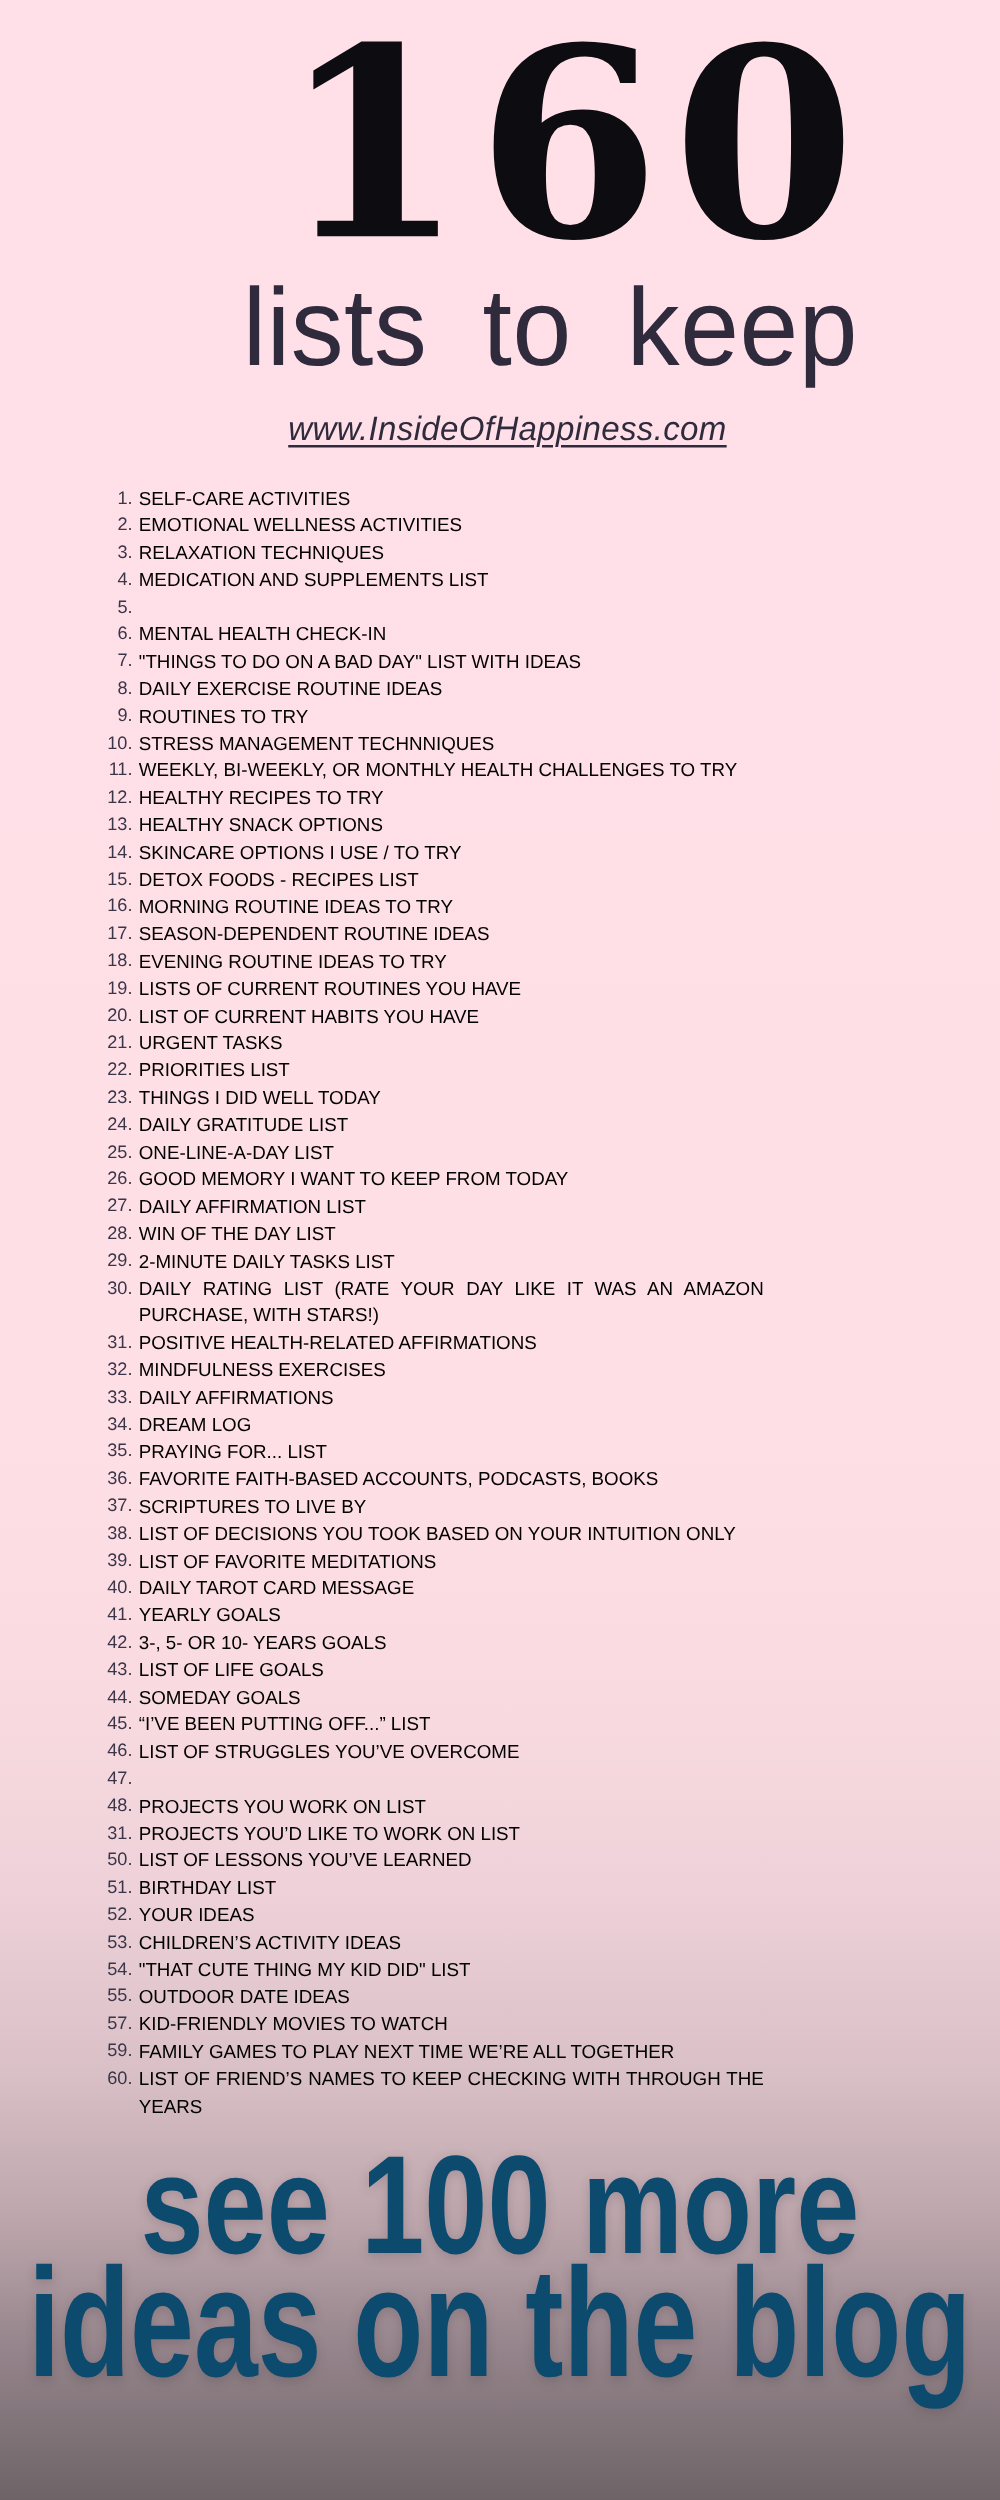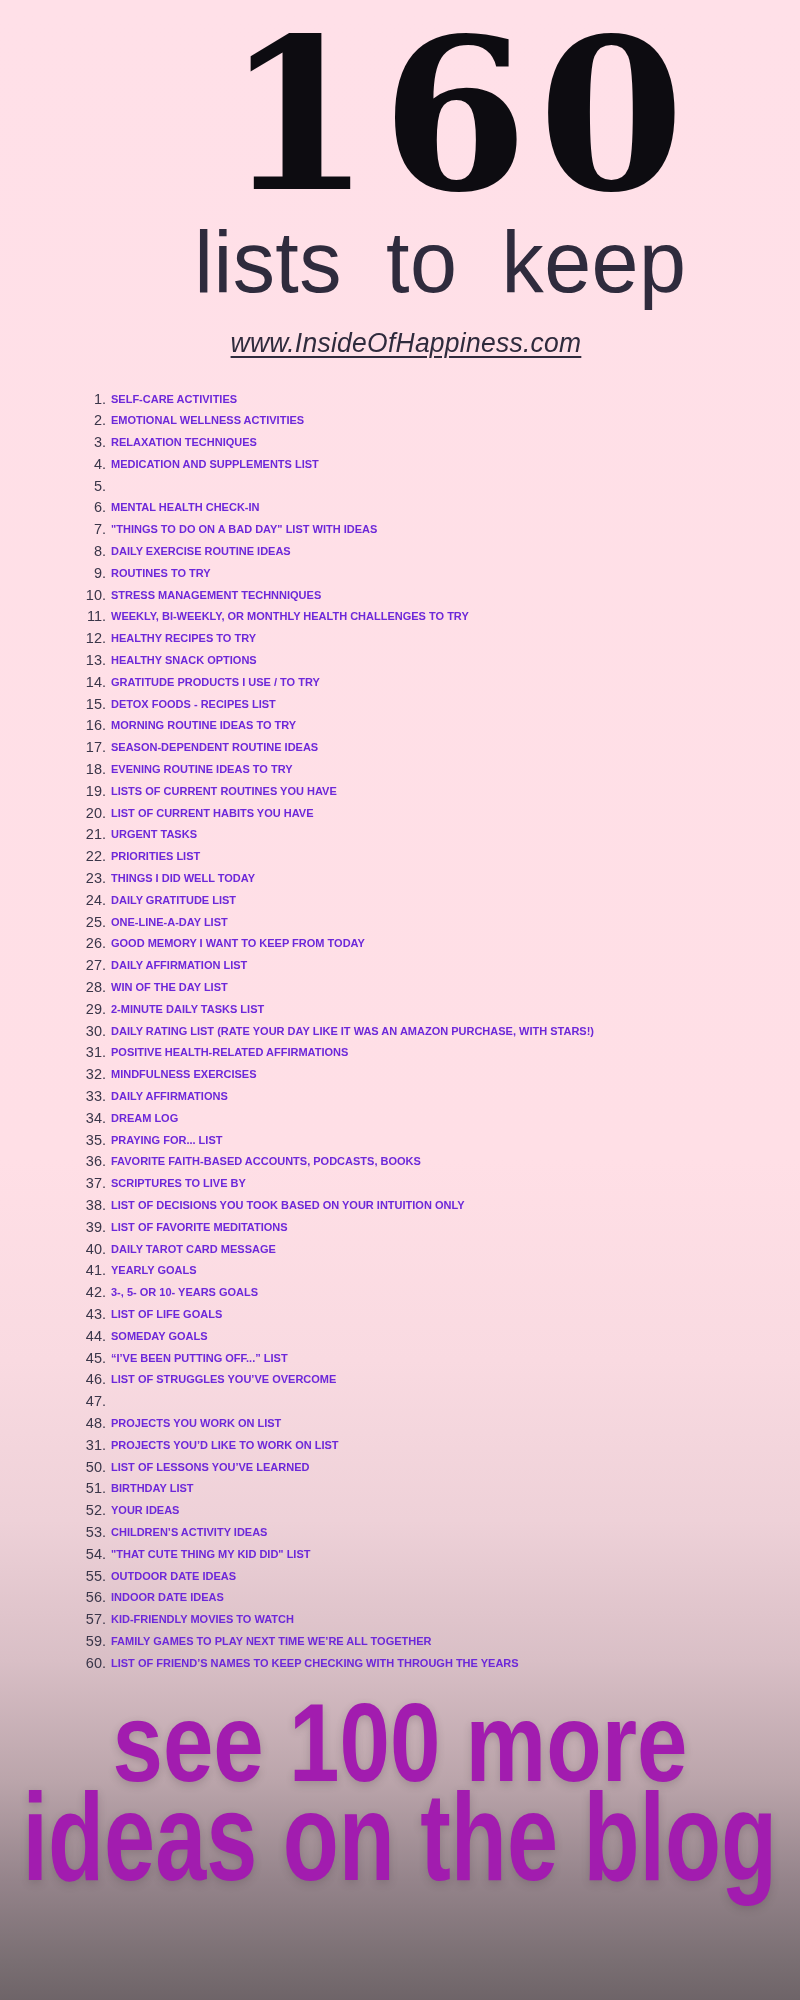--- a/index.html
+++ b/index.html
@@ -73,28 +73,28 @@
   ol.lists .num {
     flex: 0 0 34px;
     text-align: right;
     padding-right: 5px;
     font-weight: 400;
     font-size: 14.5px;
     color: #3a3649;
   }
   ol.lists .txt {
     width: 500px;
-    font-weight: 700;
-    font-size: 11px;
-    color: #6d28d9;
+    font-weight: 400;
+    font-size: 15px;
+    color: #000000;
     text-align: justify;
   }
 
   
-  .footer { margin-top: 22px; color: #a21caf; }
+  .footer { margin-top: 22px; color: #0c4a6e; }
   .cta-row { display: flex; justify-content: center; }
   .cta-line1 {
     display: inline-block;
     white-space: nowrap;
     font-weight: 700;
     font-size: 112px;
     line-height: 0.82;
     transform: scaleX(0.81);
     text-shadow: 0 3px 10px rgba(60,45,55,0.22);
   }
@@ -170,21 +170,21 @@
       <li>
         <span class="num">12.</span>
         <span class="txt">HEALTHY RECIPES TO TRY</span>
       </li>
       <li>
         <span class="num">13.</span>
         <span class="txt">HEALTHY SNACK OPTIONS</span>
       </li>
       <li>
         <span class="num">14.</span>
-        <span class="txt">GRATITUDE PRODUCTS I USE / TO TRY</span>
+        <span class="txt">SKINCARE OPTIONS I USE / TO TRY</span>
       </li>
       <li>
         <span class="num">15.</span>
         <span class="txt">DETOX FOODS - RECIPES LIST</span>
       </li>
       <li>
         <span class="num">16.</span>
         <span class="txt">MORNING ROUTINE IDEAS TO TRY</span>
       </li>
       <li>
@@ -334,24 +334,20 @@
         <span class="num">53.</span>
         <span class="txt">CHILDREN’S ACTIVITY IDEAS</span>
       </li>
       <li>
         <span class="num">54.</span>
         <span class="txt">"THAT CUTE THING MY KID DID" LIST</span>
       </li>
       <li>
         <span class="num">55.</span>
         <span class="txt">OUTDOOR DATE IDEAS</span>
-      </li>
-      <li>
-        <span class="num">56.</span>
-        <span class="txt">INDOOR DATE IDEAS</span>
       </li>
       <li>
         <span class="num">57.</span>
         <span class="txt">KID-FRIENDLY MOVIES TO WATCH</span>
       </li>
       <li>
         <span class="num">59.</span>
         <span class="txt">FAMILY GAMES TO PLAY NEXT TIME WE’RE ALL TOGETHER</span>
       </li>
       <li>

